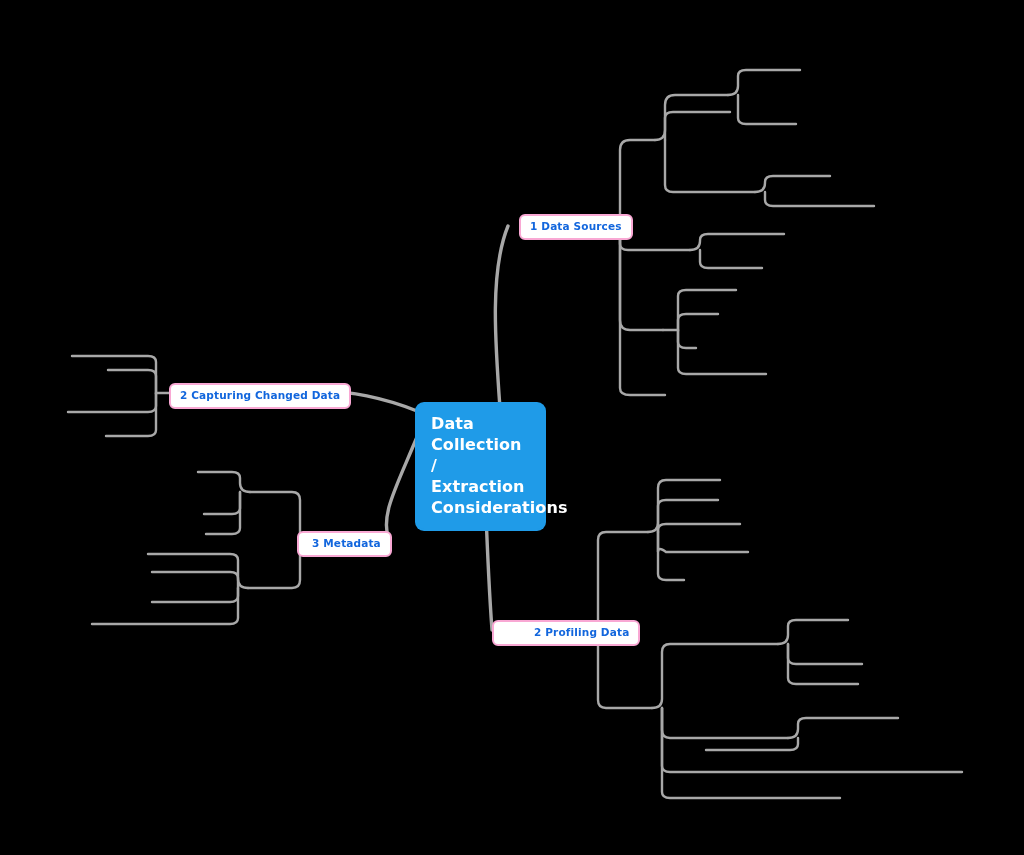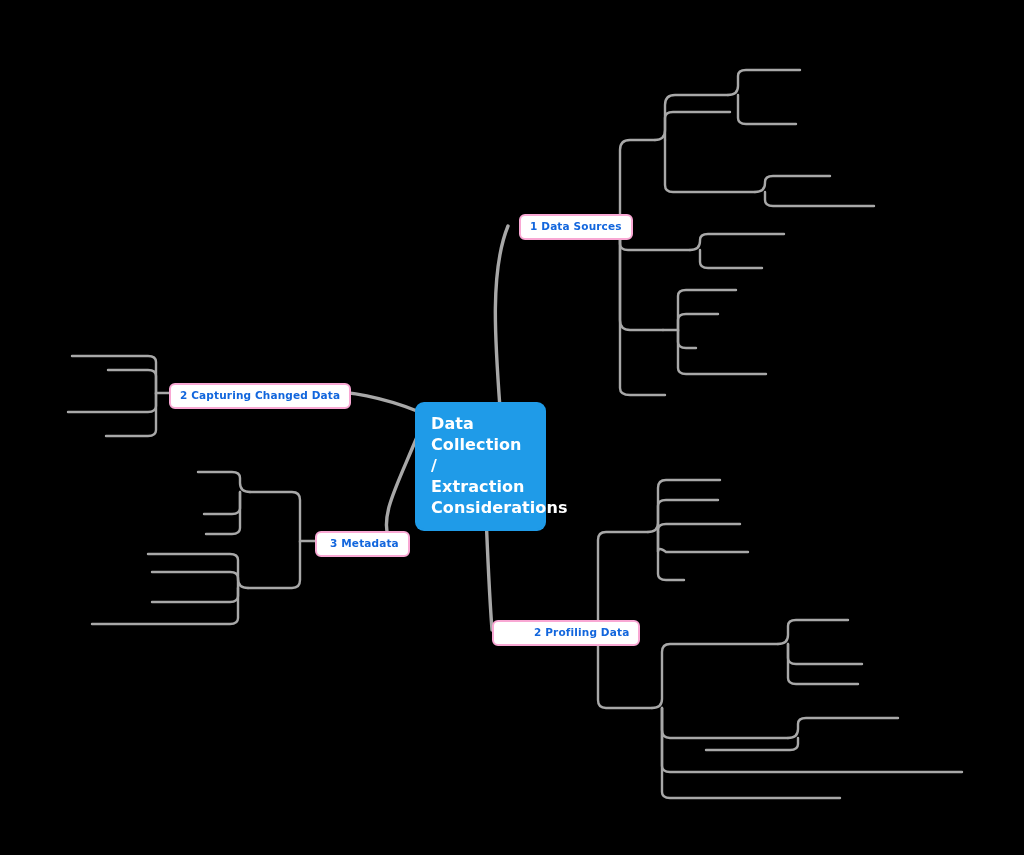--- a/index.html
+++ b/index.html
@@ -120,17 +120,17 @@
       </g>
   </svg>
 
   <div class="node root-node" id="root-node" style="left: 417px; top: 404px; width: 127px; min-height: 53px;">Data Collection
 / Extraction
 Considerations</div>
 
   <div id="branch-layer">
       <div class="node branch-node" style="left: 519px; top: 214px;">1 Data Sources</div>
       <div class="node branch-node" style="left: 492px; top: 620px; padding-left: 40px;">2 Profiling Data</div>
-      <div class="node branch-node" style="left: 315px; top: 531px; padding-left: 13px;">3 Metadata</div>
+      <div class="node branch-node" style="left: 297px; top: 531px; padding-left: 13px;">3 Metadata</div>
       <div class="node branch-node" style="left: 169px; top: 383px;">2 Capturing Changed Data</div>
     </div>
 
 </div>
 
 </body></html>

